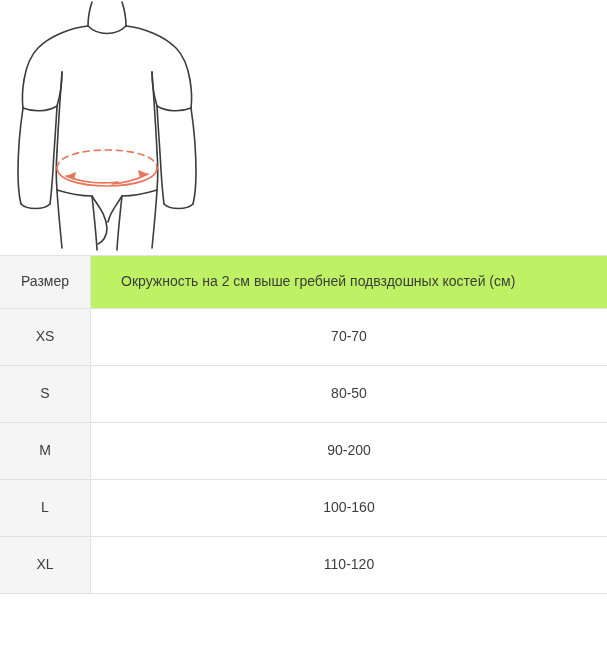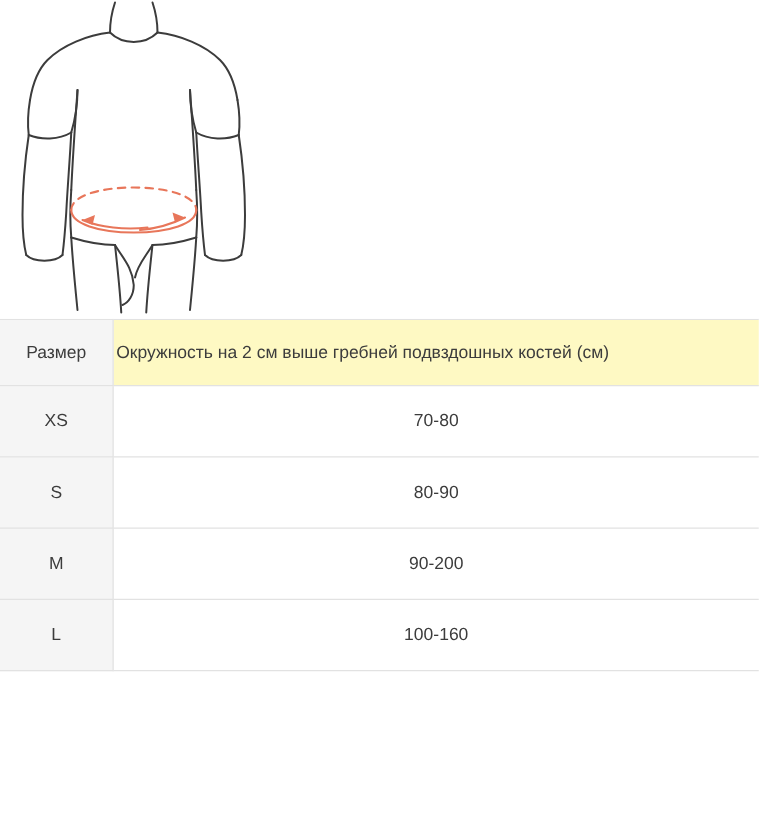--- a/index.html
+++ b/index.html
@@ -58,22 +58,22 @@
     text-align: center;
     border-right: none;
   }
   table.size-table thead th {
     height: 52px;
     background: #f5f5f5;
     font-size: 14px;
   }
   table.size-table thead th:last-child {
     text-align: left;
-    padding-left: 2px;
-    background: #fef9c3;
+    padding-left: 30px;
+    background: #bef264;
   }
   table.size-table tbody td {
     background: #ffffff;
   }
   table.size-table tbody td:first-child {
     background: #f5f5f5;
   }
   .cell-inner {
     display: block;
     line-height: 1.25;
@@ -151,43 +151,51 @@
             <span class="cell-inner">Окружность на 2 см выше гребней подвздошных костей (см)</span>
           </th>
       </tr>
     </thead>
     <tbody>
       <tr>
         <td>
             <span class="cell-inner">XS</span>
           </td>
         <td>
-            <span class="cell-inner">70-80</span>
+            <span class="cell-inner">70-70</span>
           </td>
       </tr>
       <tr>
         <td>
             <span class="cell-inner">S</span>
           </td>
         <td>
-            <span class="cell-inner">80-90</span>
+            <span class="cell-inner">80-50</span>
           </td>
       </tr>
       <tr>
         <td>
             <span class="cell-inner">M</span>
           </td>
         <td>
             <span class="cell-inner">90-200</span>
           </td>
       </tr>
       <tr>
         <td>
             <span class="cell-inner">L</span>
           </td>
         <td>
             <span class="cell-inner">100-160</span>
+          </td>
+      </tr>
+      <tr>
+        <td>
+            <span class="cell-inner">XL</span>
+          </td>
+        <td>
+            <span class="cell-inner">110-120</span>
           </td>
       </tr>
     </tbody>
   </table>
 
 </div>
 
 </body></html>

